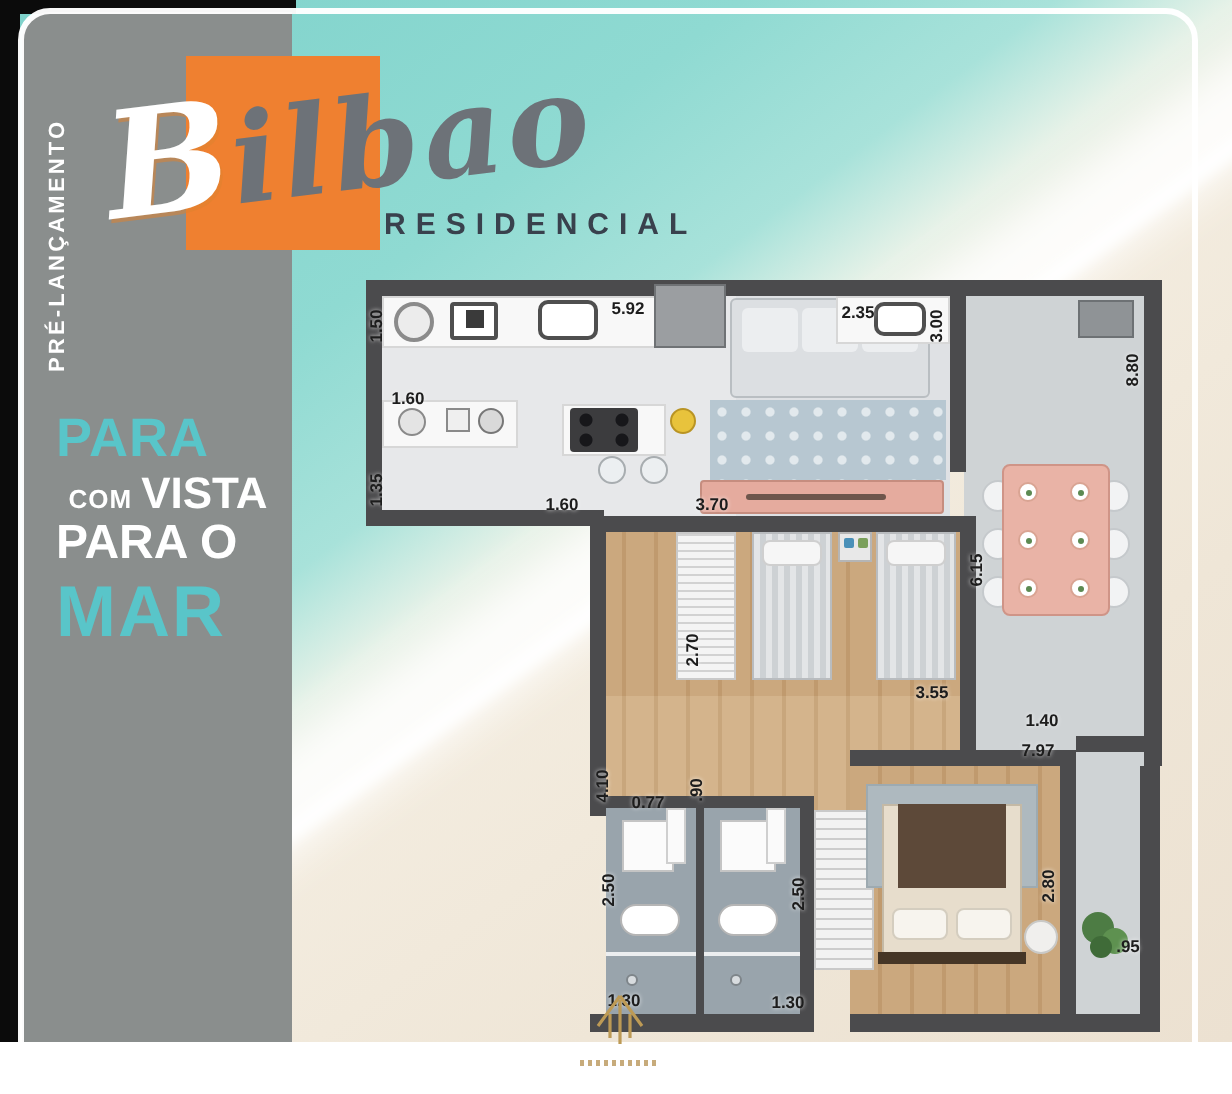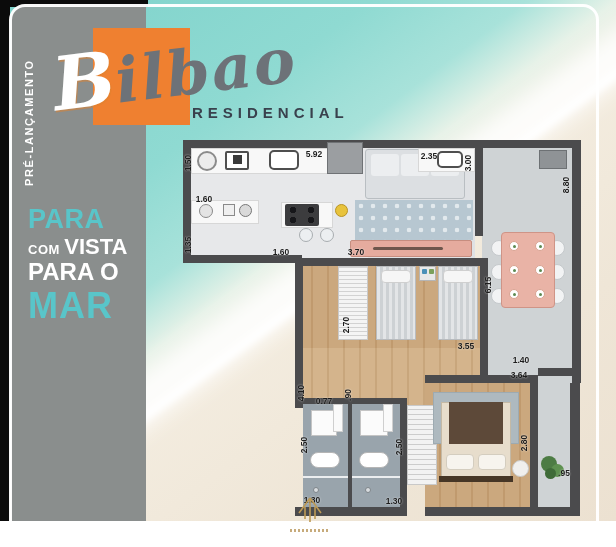--- a/index.html
+++ b/index.html
@@ -21,21 +21,21 @@
   
   .card-stroke{position:absolute;left:9px;top:4px;width:590px;height:560px;border:3px solid rgba(255,255,255,.97);
     border-radius:16px;box-sizing:border-box;pointer-events:none;z-index:6;}
 
   
   .panel{position:absolute;left:11px;top:6px;width:135px;height:515px;background:#8a8e8d;border-top-left-radius:14px;z-index:2;}
   .prelaunch{position:absolute;left:12px;top:30px;height:150px;writing-mode:vertical-rl;transform:rotate(180deg);
     color:#ffffff;font-weight:bold;font-size:11px;letter-spacing:1.6px;}
   .headline{position:absolute;left:17px;top:200px;width:112px;line-height:1;}
   .h-todos{color:#59c5c9;font-weight:800;font-size:27px;letter-spacing:.5px;}
-  .h-line2{margin-top:3px;color:#ffffff;font-weight:800;}
+  .h-line2{margin-top:3px;color:#ffffff;font-weight:800;text-align:center;}
   .h-com{font-size:13px;letter-spacing:.5px;}
   .h-vista{font-size:22px;}
   .h-parao{margin-top:2px;color:#ffffff;font-weight:800;font-size:24px;}
   .h-mar{margin-top:4px;color:#59c5c9;font-weight:800;font-size:36px;letter-spacing:1px;}
   .unit{position:absolute;left:10px;top:377px;width:112px;text-align:right;color:#fff;font-weight:800;line-height:1.15;}
   .unit-title{font-size:18px;text-align:center;}
   .unit-area{font-size:21px;}
   .unit-area sup{font-size:11px;}
 
   
@@ -218,21 +218,21 @@
         <span class="dim rot" style="left: 272px; top: 18px;">3.00</span>
         <span class="dim rot" style="left: 370px; top: 40px;">8.80</span>
         <span class="dim" style="left: 8px; top: 54px;">1.60</span>
         <span class="dim rot" style="left: -8px; top: 100px;">1.35</span>
         <span class="dim" style="left: 85px; top: 107px;">1.60</span>
         <span class="dim" style="left: 160px; top: 107px;">3.70</span>
         <span class="dim rot" style="left: 292px; top: 140px;">6.15</span>
         <span class="dim rot" style="left: 150px; top: 180px;">2.70</span>
         <span class="dim" style="left: 270px; top: 201px;">3.55</span>
         <span class="dim" style="left: 325px; top: 215px;">1.40</span>
-        <span class="dim" style="left: 323px; top: 230px;">3.64</span>
+        <span class="dim" style="left: 323px; top: 230px;">7.97</span>
         <span class="dim rot" style="left: 105px; top: 248px;">4.10</span>
         <span class="dim" style="left: 128px; top: 256px;">0.77</span>
         <span class="dim rot" style="left: 152px; top: 250px;">.90</span>
         <span class="dim rot" style="left: 108px; top: 300px;">2.50</span>
         <span class="dim rot" style="left: 203px; top: 302px;">2.50</span>
         <span class="dim rot" style="left: 328px; top: 298px;">2.80</span>
         <span class="dim" style="left: 116px; top: 355px;">1.30</span>
         <span class="dim" style="left: 198px; top: 356px;">1.30</span>
         <span class="dim" style="left: 368px; top: 328px;">.95</span>
       </div>

